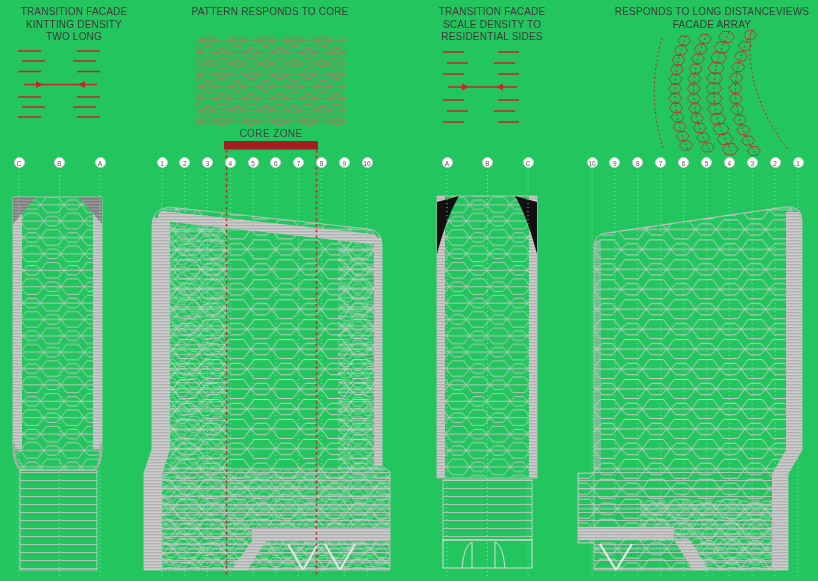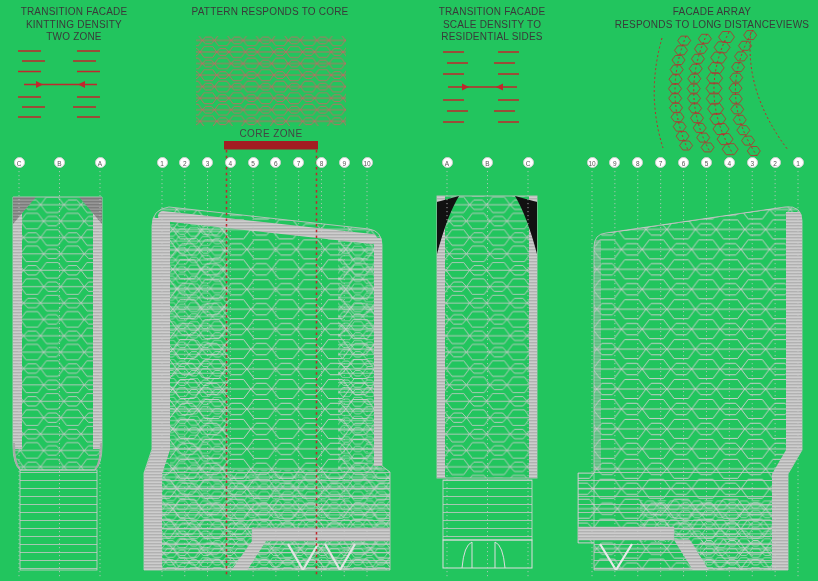--- a/index.html
+++ b/index.html
@@ -201,33 +201,33 @@
       </g>
   <g stroke="#c1272d" stroke-width="1.5" stroke-dasharray="2.5,3.2" fill="none">
     <path d="M226.5,150 V576"></path>
     <path d="M316.5,150 V576"></path>
   </g>
 </svg>
 
 <div class="caption" id="cap1">
   <div>TRANSITION FACADE</div>
   <div>KINTTING DENSITY</div>
-  <div>TWO ZONE</div>
+  <div>TWO LONG</div>
 </div>
 <div class="caption" id="cap2">
   <div>PATTERN RESPONDS TO CORE</div>
 </div>
 <div class="caption" id="cap3">
   <div>TRANSITION FACADE</div>
   <div>SCALE DENSITY TO</div>
   <div>RESIDENTIAL SIDES</div>
 </div>
 <div class="caption" id="cap4">
+  <div>RESPONDS TO LONG DISTANCEVIEWS</div>
   <div>FACADE ARRAY</div>
-  <div>RESPONDS TO LONG DISTANCEVIEWS</div>
 </div>
 
 <div class="core-label">CORE ZONE</div>
 
 <div id="grid-labels">
       <div class="bubble" style="left: 13.5px; top: 156.5px;">C</div>
       <div class="bubble" style="left: 54px; top: 156.5px;">B</div>
       <div class="bubble" style="left: 94.5px; top: 156.5px;">A</div>
       <div class="bubble" style="left: 156.5px; top: 156.5px;">1</div>
       <div class="bubble" style="left: 179.278px; top: 156.5px;">2</div>

